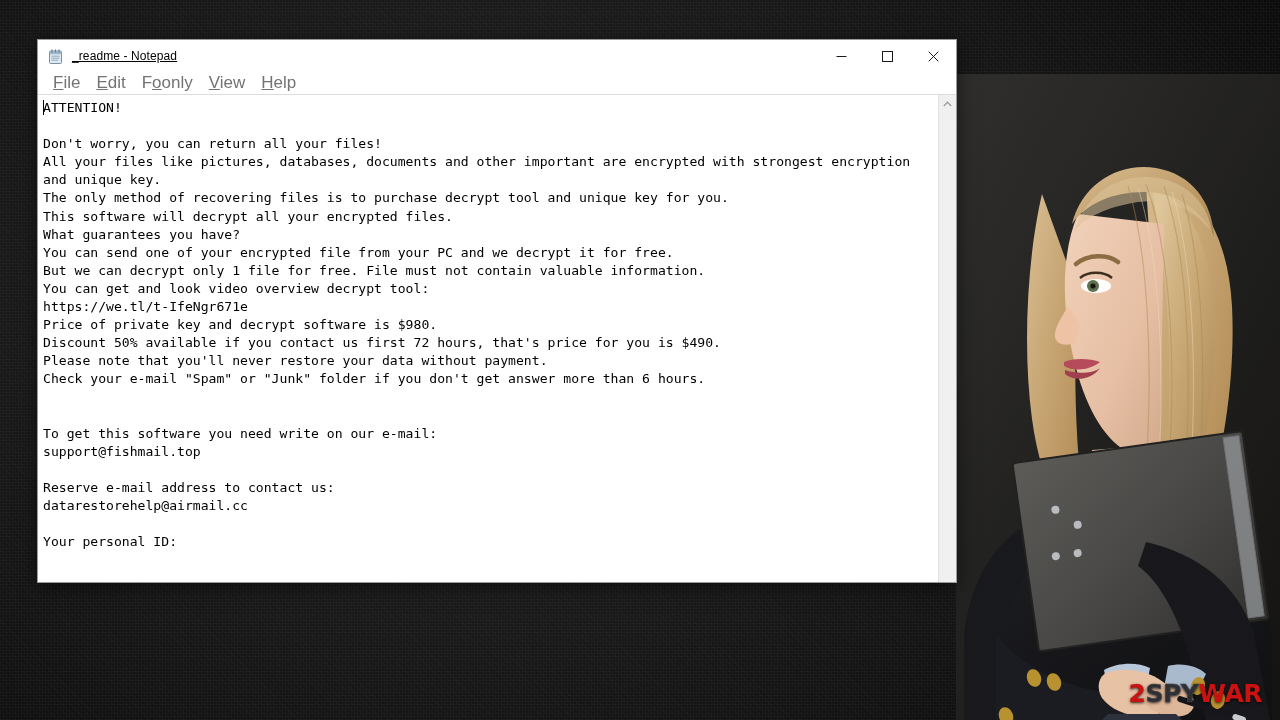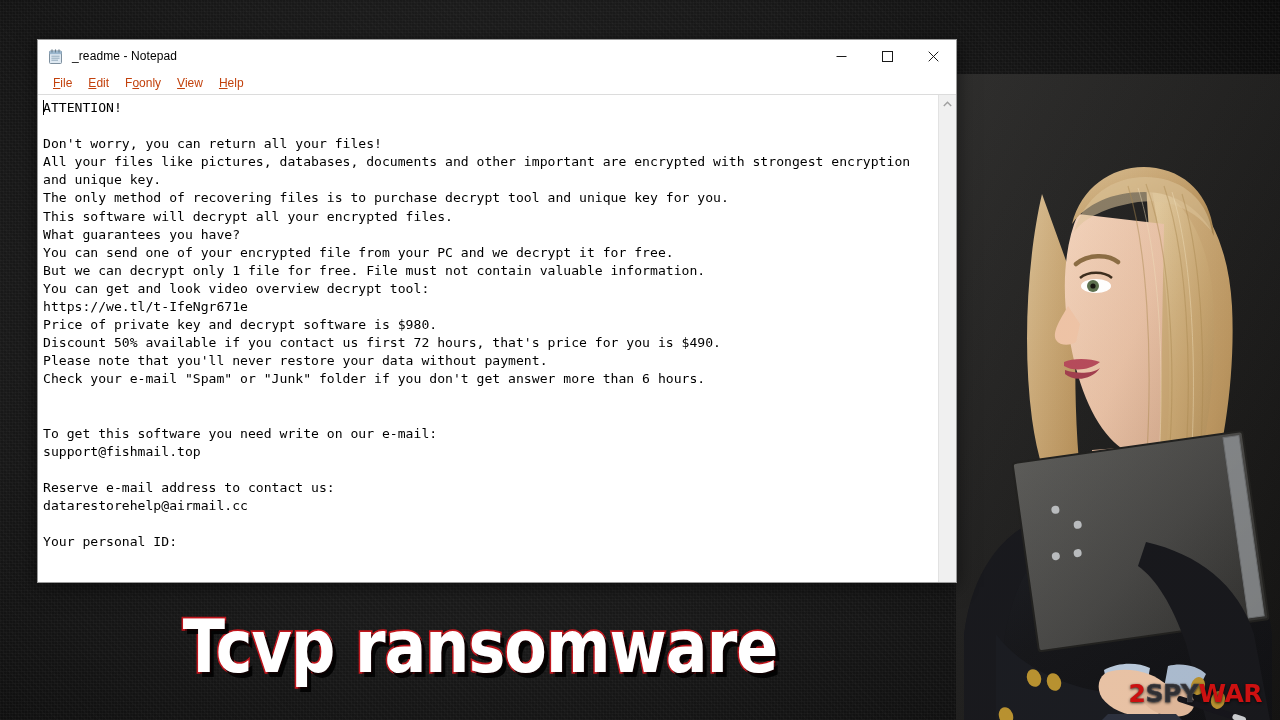--- a/index.html
+++ b/index.html
@@ -52,20 +52,21 @@
     display: flex;
     align-items: center;
     position: relative;
     border-bottom: none;
   }
   #titlebar-left {
     display: flex;
     align-items: center;
     padding-left: 9px;
     gap: 8px;
+    text-decoration: underline;
   }
   .np-icon {
     width: 17px;
     height: 17px;
     position: relative;
     display: inline-block;
   }
   #title-text {
     font-size: 12px;
     color: #000;
@@ -99,22 +100,22 @@
   #menubar {
     height: 22px;
     flex: 0 0 22px;
     background: #ffffff;
     display: flex;
     align-items: center;
     padding-left: 7px;
     gap: 0px;
   }
   .menu-item {
-    font-size: 12px;
-    color: #c2410c;
+    font-size: 17px;
+    color: #737373;
     padding: 2px 8px;
     cursor: default;
     white-space: nowrap;
     font-family: "Liberation Sans", sans-serif;
   }
   .menu-item u { text-decoration: underline; }
 
   #editor-wrap {
     flex: 1 1 auto;
     display: flex;
@@ -450,22 +451,19 @@
         <div class="sb-arrow">
           <svg width="9" height="6" viewBox="0 0 9 6" xmlns="http://www.w3.org/2000/svg">
             <path d="M0.8 5 L4.5 1.2 L8.2 5" fill="none" stroke="currentColor" stroke-width="1.4"></path>
           </svg>
         </div>
         <div id="sb-thumb"></div>
       </div>
     </div>
   </div>
 
-  <div id="banner">
-    <span id="banner-text">Tcvp ransomware</span>
-  </div>
 
   <div id="watermark">
     <span class="wm-red">2</span>
     <span class="wm-gray">SPY</span>
     <span class="wm-red">WAR</span>
   </div>
 </div>
 
 </body></html>

